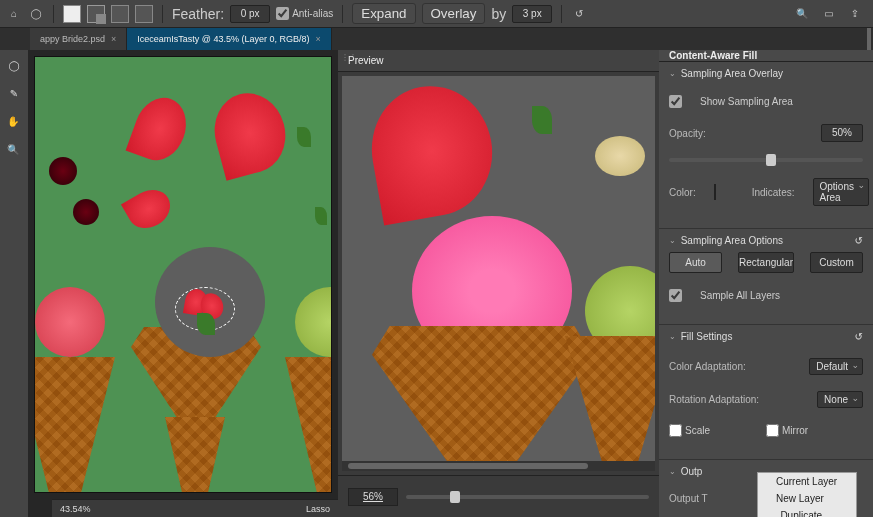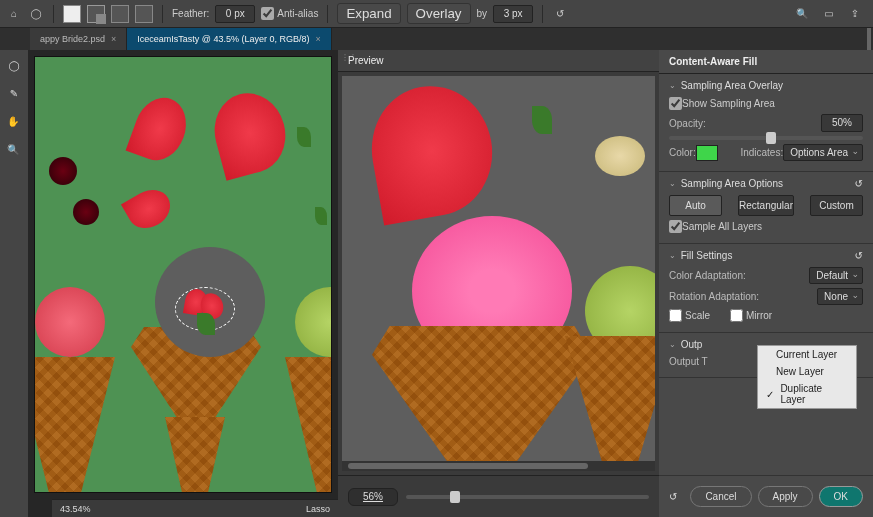--- a/index.html
+++ b/index.html
@@ -1,21 +1,21 @@
 <!DOCTYPE html>
 <html><head>
 <meta charset="utf-8">
 <style>
 * { box-sizing: border-box; margin: 0; padding: 0; font-family: -apple-system, "Segoe UI", Arial, sans-serif; }
 body { background: #323232; color: #ccc; font-size: 10px; width: 873px; height: 517px; overflow: hidden; }
 .topbar { height: 28px; background: #454545; display: flex; align-items: center; padding: 0 6px; gap: 6px; border-bottom: 1px solid #222; }
 .topbar .icon { width: 16px; height: 16px; display: flex; align-items: center; justify-content: center; color: #ccc; }
 .sep { width: 1px; height: 18px; background: #2a2a2a; margin: 0 3px; }
 .topbar .sqbtn { width: 18px; height: 18px; background: #666; border: 1px solid #888; }
-.topbar label { font-size: 10px; color: #ccc; }
+.topbar label { font-size: 14px; color: #ccc; }
 .numbox { width: 40px; height: 18px; background: #383838; border: 1px solid #222; color: #ddd; text-align: center; line-height: 16px; border-radius: 2px; }
 .chk { display: flex; align-items: center; gap: 3px; }
 .chk input { accent-color: #aaa; }
 .topbar .txtbtn { background: #494949; border: 1px solid #333; padding: 2px 8px; border-radius: 3px; color: #ddd; }
 .spacer { flex: 1; }
 .right-icons { display: flex; gap: 10px; margin-right: 4px; }
 .tabrow { height: 22px; display: flex; align-items: flex-end; background: #2f2f2f; padding-left: 30px; gap: 0; }
 .tab { height: 22px; padding: 0 10px; display: flex; align-items: center; font-size: 9px; color: #bbb; background: #3a3a3a; border-right: 1px solid #222; }
 .tab.active { background: #0c4a6e; color: #eee; }
 .tab .x { margin-left: 6px; color: #999; }
@@ -24,29 +24,29 @@
 .tools .tbtn { width: 18px; height: 18px; display:flex; align-items:center; justify-content:center; color:#ddd; }
 .doc-col { width: 310px; background: #262626; position: relative; display:flex; flex-direction:column; }
 .canvas { flex: 1; margin: 6px; background: #555; position: relative; overflow: hidden; border: 1px solid #111; }
 .statusbar { height: 18px; background: #3a3a3a; display: flex; align-items: center; justify-content: space-between; padding: 0 8px; font-size: 9px; color: #ddd; border-top: 1px solid #222; margin-left: 24px; }
 .preview-col { width: 321px; display: flex; flex-direction: column; background: #3a3a3a;}
 .panel-head { height: 24px; display: flex; align-items: center; padding: 0 10px; font-size: 10px; font-weight: 600; color: #eee; background:#494949; border-bottom:1px solid #222; }
 .preview-head { height:22px; display:flex; align-items:center; padding:0 10px; font-size:10px; color:#eee; background:#424242; border-bottom:1px solid #222; position:relative;}
 .preview-head .drag { position:absolute; left:3px; top:6px; color:#888; font-size:8px; line-height:4px;}
 .preview-body { flex:1; background:#262626; margin:4px; position:relative; overflow:hidden;}
 .zoomrow { height: 42px; display:flex; align-items:center; padding: 0 10px; gap:8px; background:#3a3a3a; border-top:1px solid #222;}
-.zoombox { width:50px; height:18px; background:#2f2f2f; border:1px solid #222; color:#ddd; text-align:center; line-height:16px; border-radius:6px;text-decoration:underline;}
+.zoombox { width:50px; height:18px; background:#2f2f2f; border:1px solid #222; color:#ddd; text-align:center; line-height:16px; border-radius:0;text-decoration:underline;}
 .slider { flex:1; height:4px; background:#555; border-radius:2px; position:relative;}
 .slider .thumb { position:absolute; top:-4px; width:10px; height:12px; background:#ccc; border-radius:2px;}
 .panel-col { width: 214px; background: #494949; display: flex; flex-direction: column; }
 .sect { padding: 6px 10px; border-bottom: 1px solid #333; position:relative;}
 .sect-h { display:flex; align-items:center; gap:5px; font-size:10px; color:#ddd; margin-bottom:6px;}
 .sect-h .chev { font-size:8px; color:#aaa;}
 .reseticon { position:absolute; right:10px; top:6px; color:#ddd;}
-.row { display:flex; align-items:center; gap:0; margin:4px 0; font-size:10px; color:#ccc;}
+.row { display:flex; align-items:center; gap:18px; margin:16px 0; font-size:10px; color:#ccc;}
 .row label { color:#bbb;}
 .valbox { width:42px; height:18px; background:#383838; border:1px solid #222; color:#ddd; text-align:center; line-height:16px; border-radius:2px;}
 .colorbox { width:22px; height:16px; background:#3fd54a; border:1px solid #222;}
 .select { background:#383838; border:1px solid #222; padding:2px 14px 2px 6px; border-radius:2px; color:#ddd; position:relative; font-size:10px;}
 .select::after { content:"⌄"; position:absolute; right:3px; top:1px; color:#aaa; font-size:9px;}
 .btnrow { display:flex; gap:16px; margin:4px 0;}
 .segbtn { flex:1; background:#383838; border:1px solid #222; padding:4px 0; text-align:center; border-radius:2px; color:#ddd; font-size:10px;}
 .segbtn.on { background:#5a5a5a; }
 .footer { margin-top:auto; padding:10px; display:flex; gap:6px; align-items:center; justify-content:flex-end; border-top:1px solid #333;}
 .footer .pill { padding:4px 14px; border-radius:12px; border:1px solid #777; color:#ddd; font-size:10px; background:#494949;}

